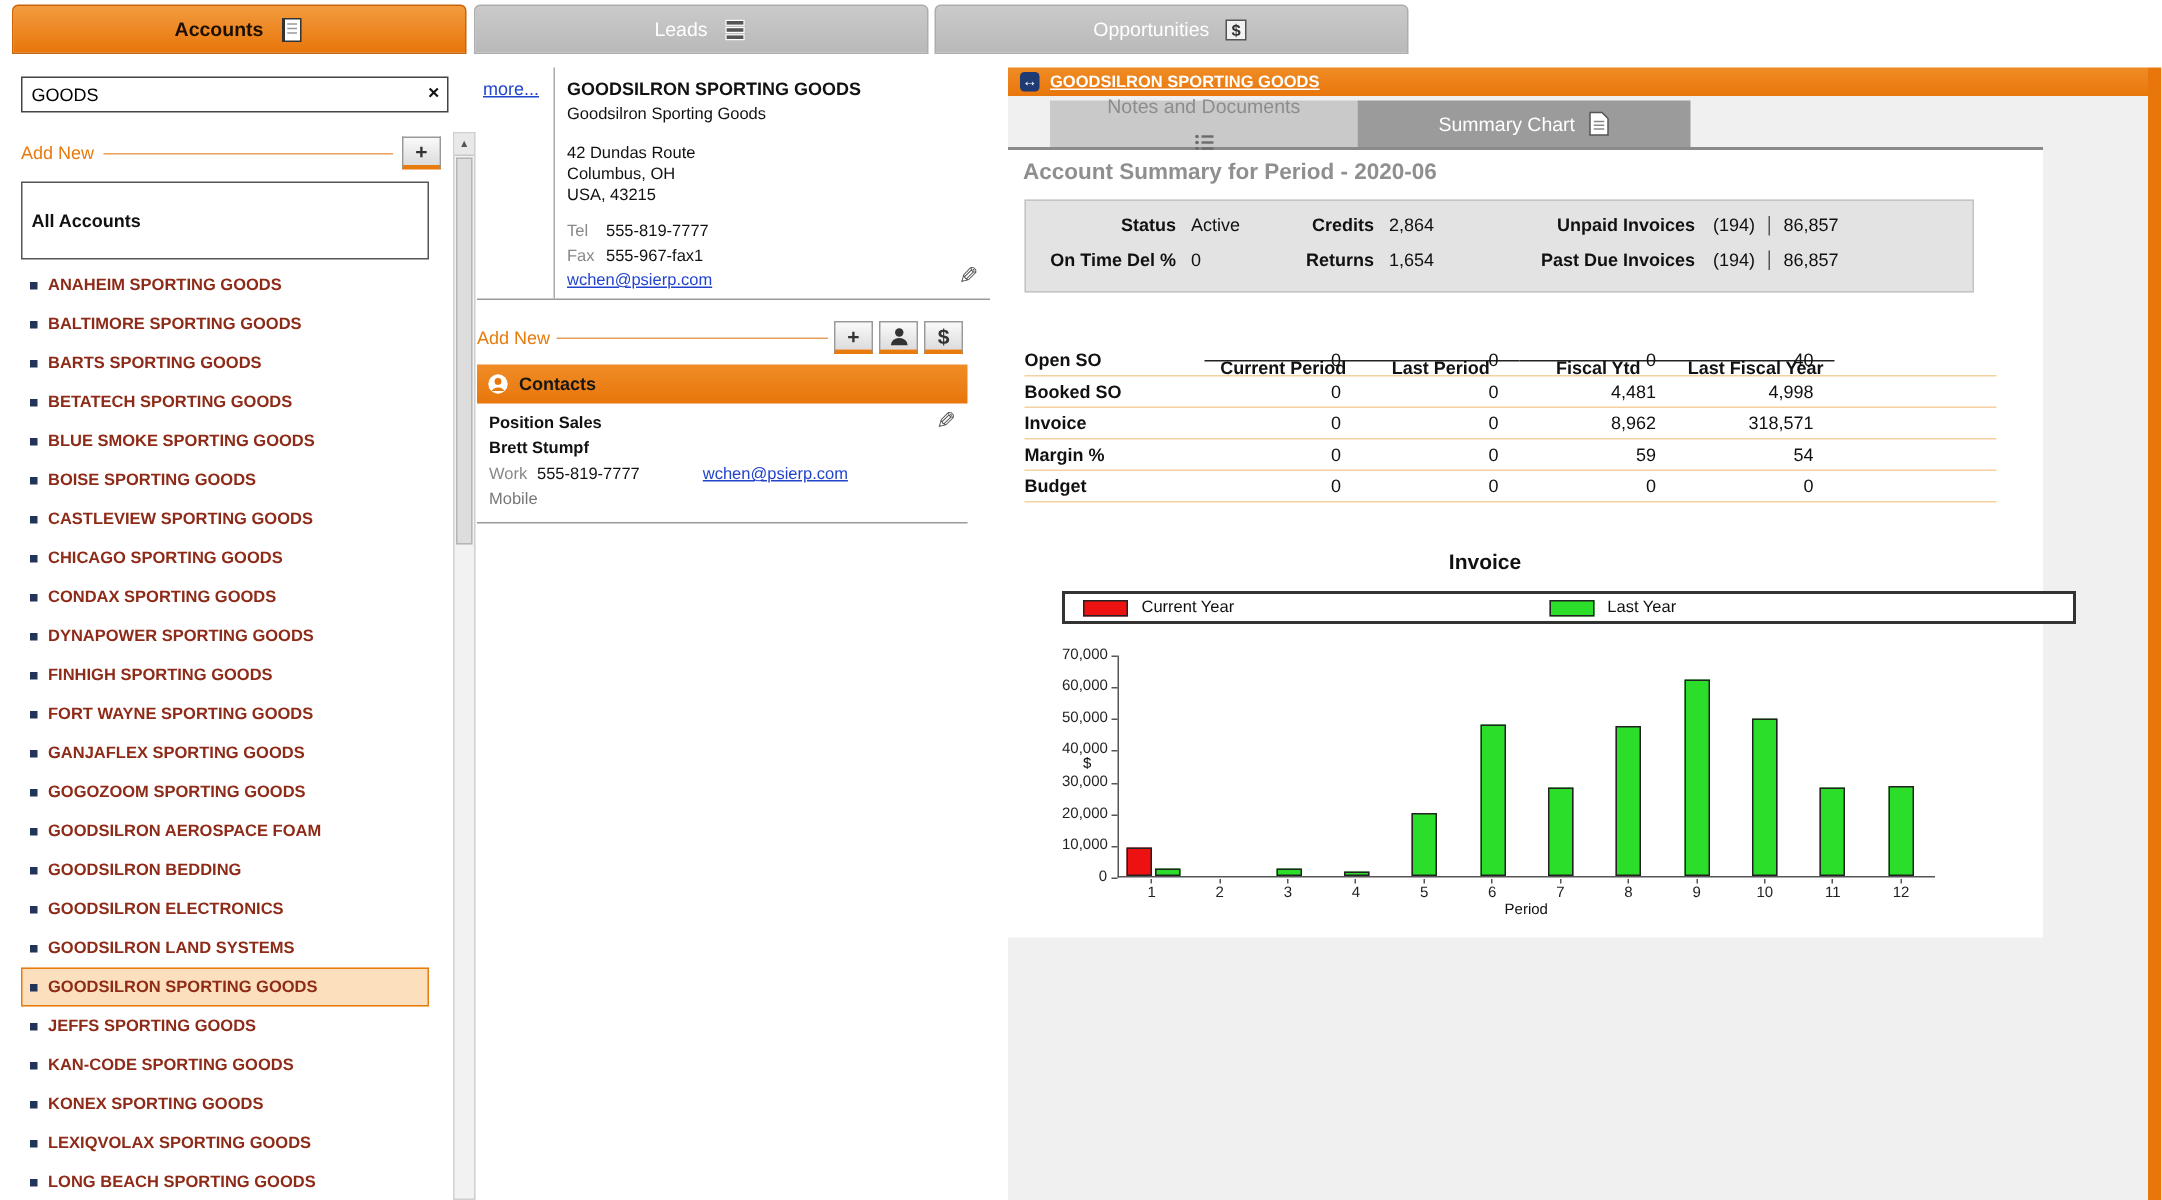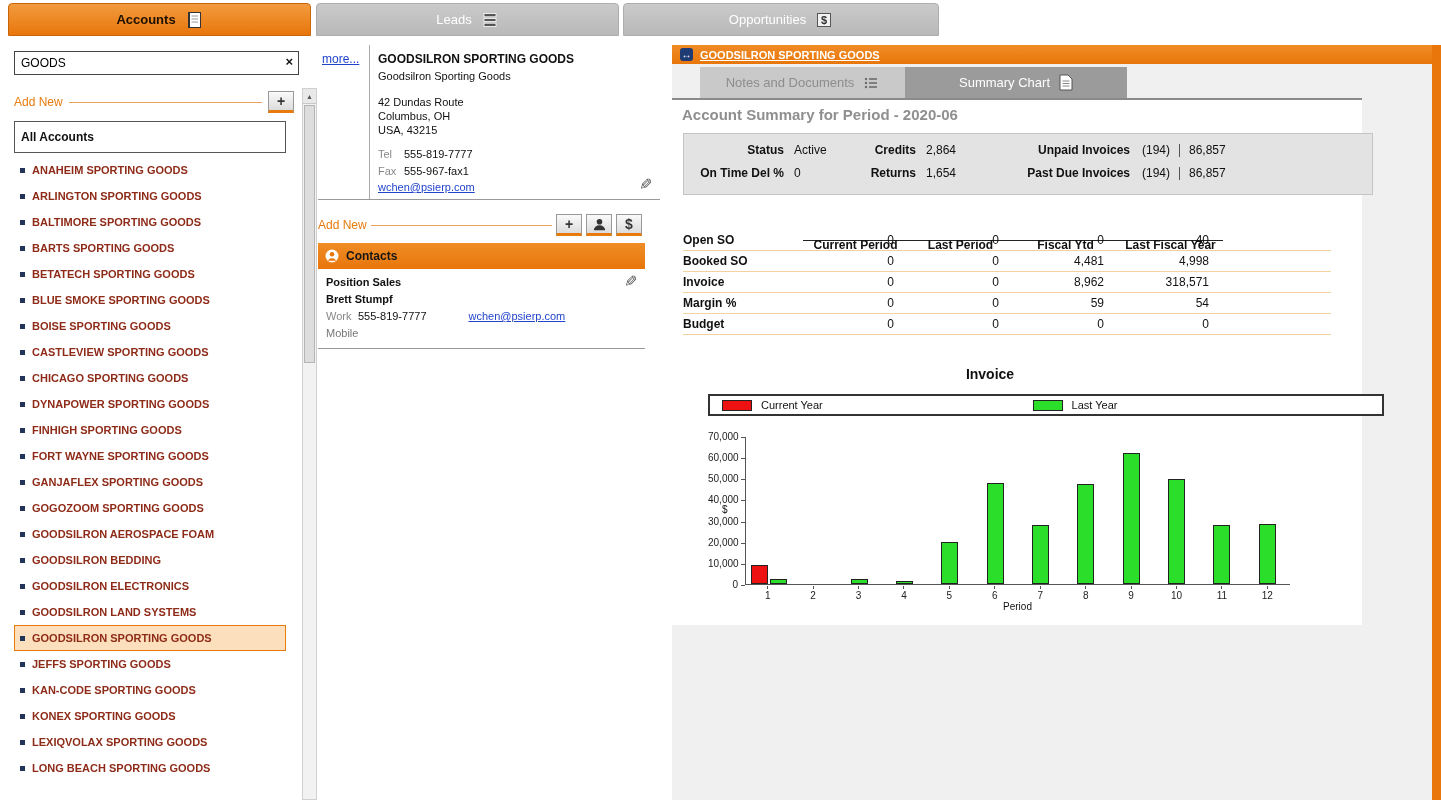--- a/index.html
+++ b/index.html
@@ -17,21 +17,21 @@
 
   
   .sidebar { position:absolute; left:8px; top:45px; width:292px; bottom:0; background:#FFF; }
   .search-wrap { position:relative; margin:6px 0 0 6px; width:285px; height:24px; }
   .search-input { width:100%; height:100%; border:1px solid #444; padding:0 22px 0 6px; font:12px "Liberation Sans",sans-serif; }
   .clear-btn { position:absolute; right:6px; top:3px; font-weight:bold; font-size:13px; color:#111; cursor:pointer; }
   .addnew-row { display:flex; align-items:center; gap:6px; margin:16px 6px 0 6px; }
   .addnew-label { color:#E87B0E; font-size:12px; white-space:nowrap; }
   .addnew-line { flex:1; height:1px; background:#E8A05A; }
   .sq-btn { width:26px; height:22px; background:linear-gradient(#FAFAFA,#DCDCDC); border:1px solid #999; border-bottom:3px solid #E87B0E; display:flex; align-items:center; justify-content:center; font-weight:bold; color:#333; font-size:14px; cursor:pointer; flex:0 0 auto; }
-  .list-header { margin:8px 0 0 6px; width:272px; border:1px solid #555; background:#FFF; font-weight:bold; font-size:12px; padding:8px 6px; }
+  .list-header { margin:8px 0 0 6px; width:272px; border:1px solid #555; background:#FFF; font-weight:bold; font-size:12px; padding:18px 6px; }
   .account-list { margin-top:4px; }
   .acct-item { display:flex; align-items:center; height:26px; padding-left:5px; border:1px solid transparent; width:272px; margin-left:6px; cursor:pointer; }
   .acct-item.selected { background:#FCDFBC; border-color:#E87B0E; }
   .bullet { width:5px; height:5px; background:#22345A; margin-right:7px; flex:0 0 auto; }
   .acct-label { font-weight:bold; font-size:11px; color:#8E2B18; white-space:nowrap; }
 
   
   .vscroll { position:absolute; left:302px; top:88px; width:15px; bottom:0; background:#F2F2F2; border:1px solid #D0D0D0; }
   .vs-up { height:15px; background:#E9E9E9; border-bottom:1px solid #C8C8C8; text-align:center; font-size:7px; color:#555; line-height:15px; cursor:pointer; }
   .vs-thumb { position:absolute; top:16px; left:1px; width:11px; height:258px; background:#DDDDDD; border:1px solid #B5B5B5; cursor:grab; }
@@ -62,26 +62,26 @@
 
   
   .main { position:absolute; left:672px; top:45px; right:9px; bottom:0; background:#F0F0F0; }
   .right-strip { position:absolute; right:0; top:45px; width:9px; bottom:0; background:#E8760B; }
   .crumb { height:19px; background:linear-gradient(#F08C26,#E8760B); display:flex; align-items:center; gap:7px; padding-left:8px; }
   .crumb-icon { width:13px; height:13px; background:#1F3B73; border-radius:3px; color:#FFF; font-size:10px; line-height:13px; text-align:center; flex:0 0 auto; }
   .crumb-link { color:#FFF; font-weight:bold; font-size:11px; text-decoration:underline; cursor:pointer; }
   .rtab-row { position:absolute; top:19px; left:0; width:690px; height:36px; }
   .rtab-line { position:absolute; bottom:0; left:0; width:100%; height:2px; background:#8A8A8A; }
   .rtab { position:absolute; bottom:2px; height:31px; display:flex; align-items:center; justify-content:center; gap:9px; font-size:13px; cursor:pointer; }
-  #rtab-notes { left:28px; width:205px; background:#C9C9C9; color:#8D8D8D; }
+  #rtab-notes { left:28px; width:205px; background:#C9C9C9; color:#8D8D8D;flex-direction:column; }
   #rtab-summary { left:233px; width:222px; background:#9B9B9B; color:#FFF; }
   .white-panel { position:absolute; top:55px; left:0; width:690px; height:525px; background:#FFF; }
   .period-heading { position:absolute; top:6px; left:10px; font-size:15px; font-weight:bold; color:#8F8F8F; }
 
-  .status-box { position:absolute; top:33px; left:11px; width:690px; height:62px; background:#E3E3E3; border:1px solid #C4C4C4; font-size:12px; }
+  .status-box { position:absolute; top:33px; left:11px; width:633px; height:62px; background:#E3E3E3; border:1px solid #C4C4C4; font-size:12px; }
   .sb-row { display:flex; align-items:center; margin-top:9px; }
   .sb-l { font-weight:bold; text-align:right; }
   .sb-l1 { width:100px; } .sb-v1 { width:70px; padding-left:10px; }
   .sb-l2 { width:62px; }  .sb-v2 { width:86px; padding-left:10px; }
   .sb-l3 { width:128px; } .sb-c3 { width:40px; text-align:right; }
   .sb-div { width:1px; height:13px; background:#555; margin:0 9px; }
   .sb-v3 { flex:1; }
 
   .sum-table { position:absolute; top:110px; left:11px; width:648px; font-size:12px; }
   .st-head { display:flex; font-weight:bold; height:20px; }
@@ -161,24 +161,20 @@
         </span>
     </div>
     <div class="list-header">All Accounts</div>
     <div class="account-list">
         <div class="acct-item">
           <span class="bullet"></span>
           <span class="acct-label">ANAHEIM SPORTING GOODS</span>
         </div>
         <div class="acct-item">
           <span class="bullet"></span>
-          <span class="acct-label">ARLINGTON SPORTING GOODS</span>
-        </div>
-        <div class="acct-item">
-          <span class="bullet"></span>
           <span class="acct-label">BALTIMORE SPORTING GOODS</span>
         </div>
         <div class="acct-item">
           <span class="bullet"></span>
           <span class="acct-label">BARTS SPORTING GOODS</span>
         </div>
         <div class="acct-item">
           <span class="bullet"></span>
           <span class="acct-label">BETATECH SPORTING GOODS</span>
         </div>
@@ -190,20 +186,24 @@
           <span class="bullet"></span>
           <span class="acct-label">BOISE SPORTING GOODS</span>
         </div>
         <div class="acct-item">
           <span class="bullet"></span>
           <span class="acct-label">CASTLEVIEW SPORTING GOODS</span>
         </div>
         <div class="acct-item">
           <span class="bullet"></span>
           <span class="acct-label">CHICAGO SPORTING GOODS</span>
+        </div>
+        <div class="acct-item">
+          <span class="bullet"></span>
+          <span class="acct-label">CONDAX SPORTING GOODS</span>
         </div>
         <div class="acct-item">
           <span class="bullet"></span>
           <span class="acct-label">DYNAPOWER SPORTING GOODS</span>
         </div>
         <div class="acct-item">
           <span class="bullet"></span>
           <span class="acct-label">FINHIGH SPORTING GOODS</span>
         </div>
         <div class="acct-item">

